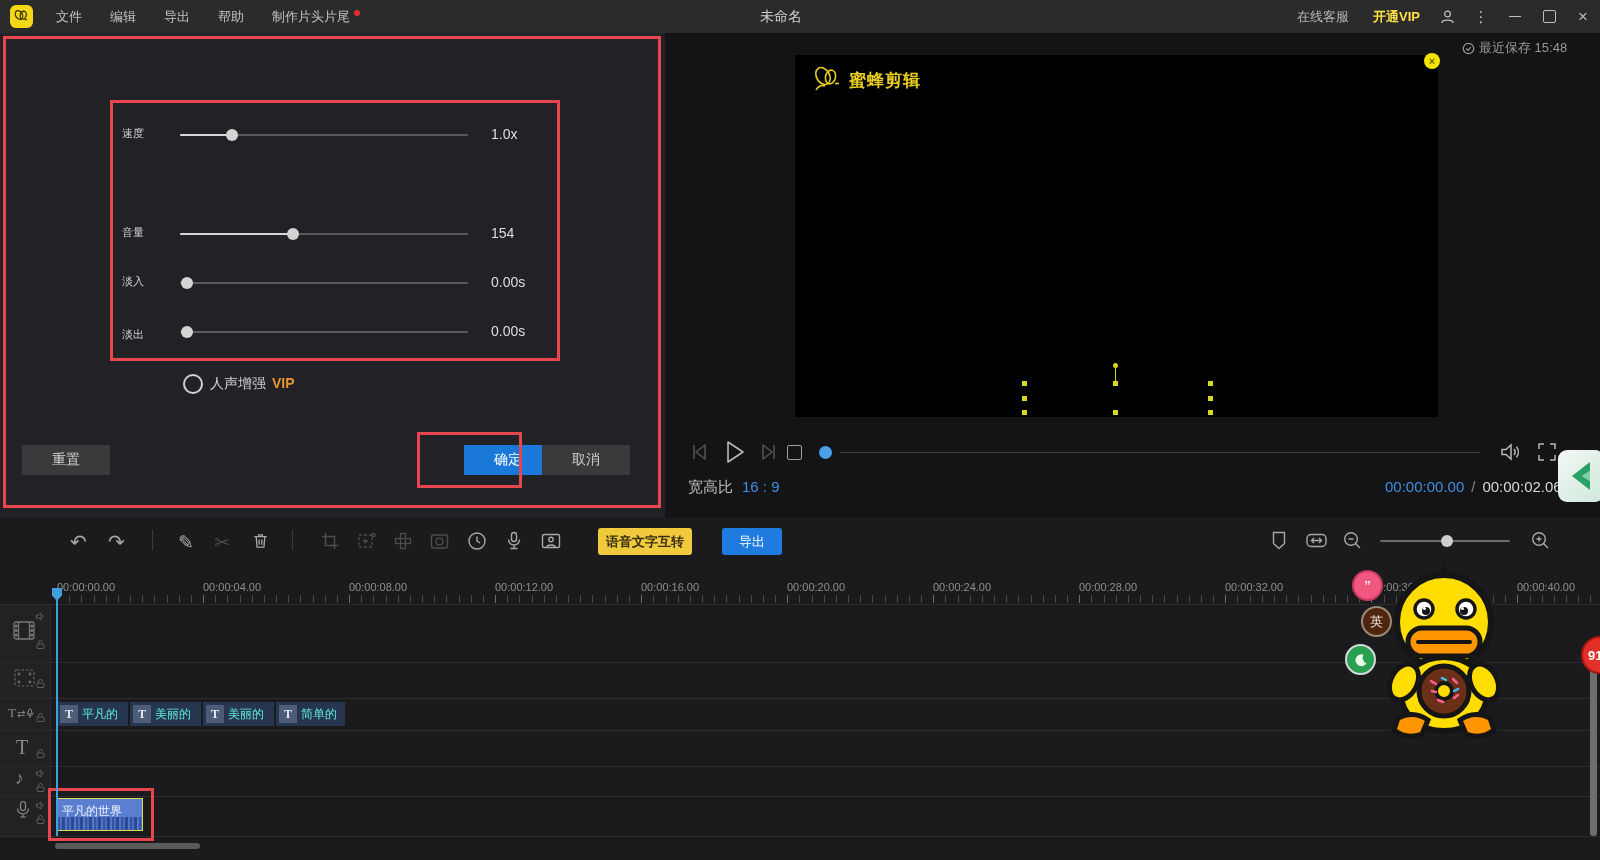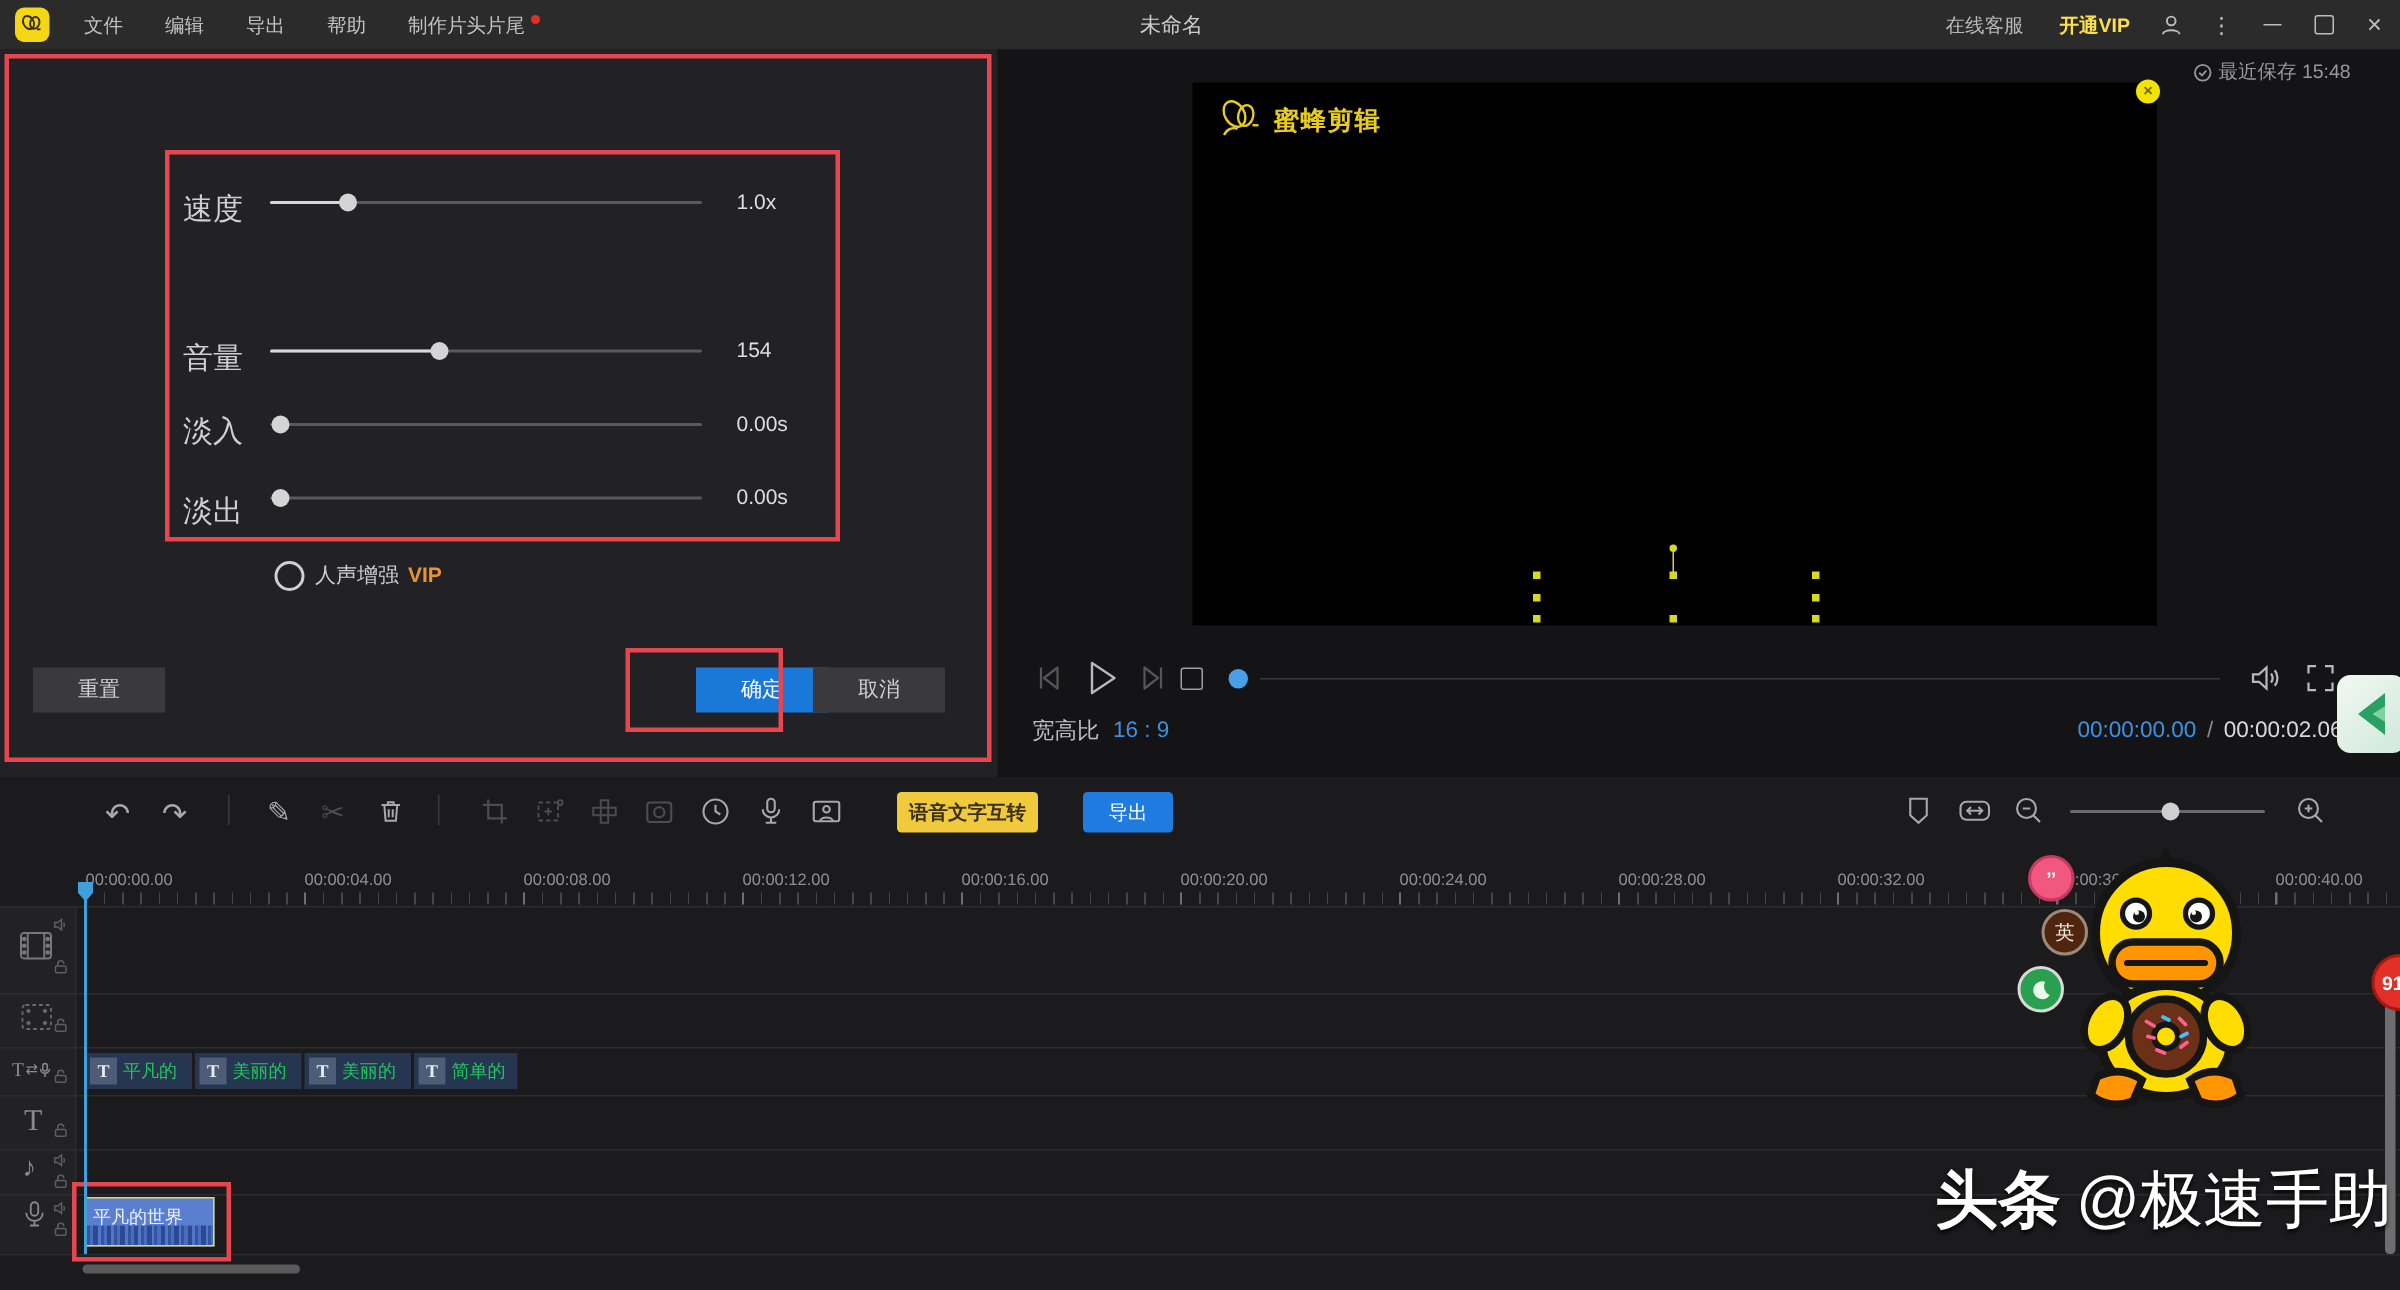--- a/index.html
+++ b/index.html
@@ -10,38 +10,38 @@
   svg{display:block;}
   
   .titlebar{left:0;top:0;width:1600px;height:33px;background:#2b2b2b;display:flex;align-items:center;}
   .menu-item{font-size:13px;color:#c2c2c2;padding:0 14px;position:relative;cursor:default;text-align:center;}
   .win-btn{width:34px;height:33px;display:flex;align-items:center;justify-content:center;color:#bdbdbd;}
   
   .dlg{left:0;top:33px;width:665px;height:485px;background:#222126;}
   .slider-track{height:2px;background:#5a5a5a;border-radius:1px;}
   .slider-fill{height:2px;background:#d8d8d8;border-radius:1px;}
   .slider-thumb{width:12px;height:12px;border-radius:50%;background:#d4d4d4;}
-  .dlg-label{font-size:20px;color:#cfcfcf;}
+  .dlg-label{font-size:11px;color:#cfcfcf;}
   .dlg-value{font-size:14px;color:#dedede;}
   .btn-gray{background:#3a3a3c;color:#d0d0d0;font-size:14px;display:flex;align-items:center;justify-content:center;}
   .btn-blue{background:#1a78d8;color:#fff;font-size:14px;display:flex;align-items:center;justify-content:center;}
   .red-box{border:3px solid #e8464e;pointer-events:none;}
   
   .preview{left:665px;top:33px;width:935px;height:485px;background:#141416;}
   .tc-blue{color:#3f8fe0;}
   
   .tl-icon{color:#a8a8a8;display:flex;align-items:center;justify-content:center;}
   .tl-icon.dis{color:#4d4d4d;}
   .ruler-cell{flex:0 0 146px;position:relative;}
   .ruler-lbl{font-size:11px;color:#8f8f8f;white-space:nowrap;}
   .hline{height:1px;background:#2c2c2e;left:0;width:1600px;}
   .chip{position:absolute;top:702px;height:24px;background:#263650;display:flex;align-items:center;overflow:hidden;}
   .chip-t{width:18px;height:18px;margin:0 4px 0 3px;background:#4d5d77;color:#eaeaf2;font-size:12px;font-weight:bold;
           display:flex;align-items:center;justify-content:center;font-family:"Liberation Serif","DejaVu Serif",serif;}
-  .chip-lbl{font-size:12px;color:#22c55e;white-space:nowrap;}
+  .chip-lbl{font-size:12px;color:#5eead4;white-space:nowrap;}
   .handle{width:5px;height:5px;background:#d8d820;position:absolute;}
   .thumb-img{width:72.5px;height:44px;flex:0 0 auto;
      background:radial-gradient(ellipse at 60% 30%,rgba(190,180,200,.45),transparent 60%),
                 linear-gradient(170deg,#46506e 0%,#5a5f7e 30%,#7e6f80 48%,#303750 65%,#12151f 100%);}
   .wm-text{font-size:42px;color:#fff;text-shadow:0 2px 3px rgba(0,0,0,.8);white-space:nowrap;}
 </style>
 </head>
 <body>
 
 <div id="app">
@@ -453,18 +453,14 @@
   <div class="abs" style="left:1345px;top:644px;width:27px;height:27px;border-radius:50%;background:#28a050;border:2px solid #d8d8d8;display:flex;align-items:center;justify-content:center;">
     <svg width="14" height="14" viewBox="0 0 14 14">
         <path d="M9.5 1.5a6 6 0 1 0 3 9A6.5 6.5 0 0 1 9.5 1.5z" fill="#eafae8"></path>
       </svg>
   </div>
 
   <div class="abs" style="left:1581px;top:636px;width:34px;height:34px;border-radius:50%;background:#e03028;border:2px solid #a81810;display:flex;align-items:center;">
     <span style="margin-left:5px;color:#fff;font-size:13px;font-weight:bold;">91</span>
   </div>
 
-  <div class="abs flex" style="left:1290px;top:772px;gap:10px;">
-    <span class="wm-text" style="font-weight:900;">头条</span>
-    <span class="wm-text" style="font-weight:500;">@极速手助</span>
-  </div>
 
 </div>
 
 </body></html>

